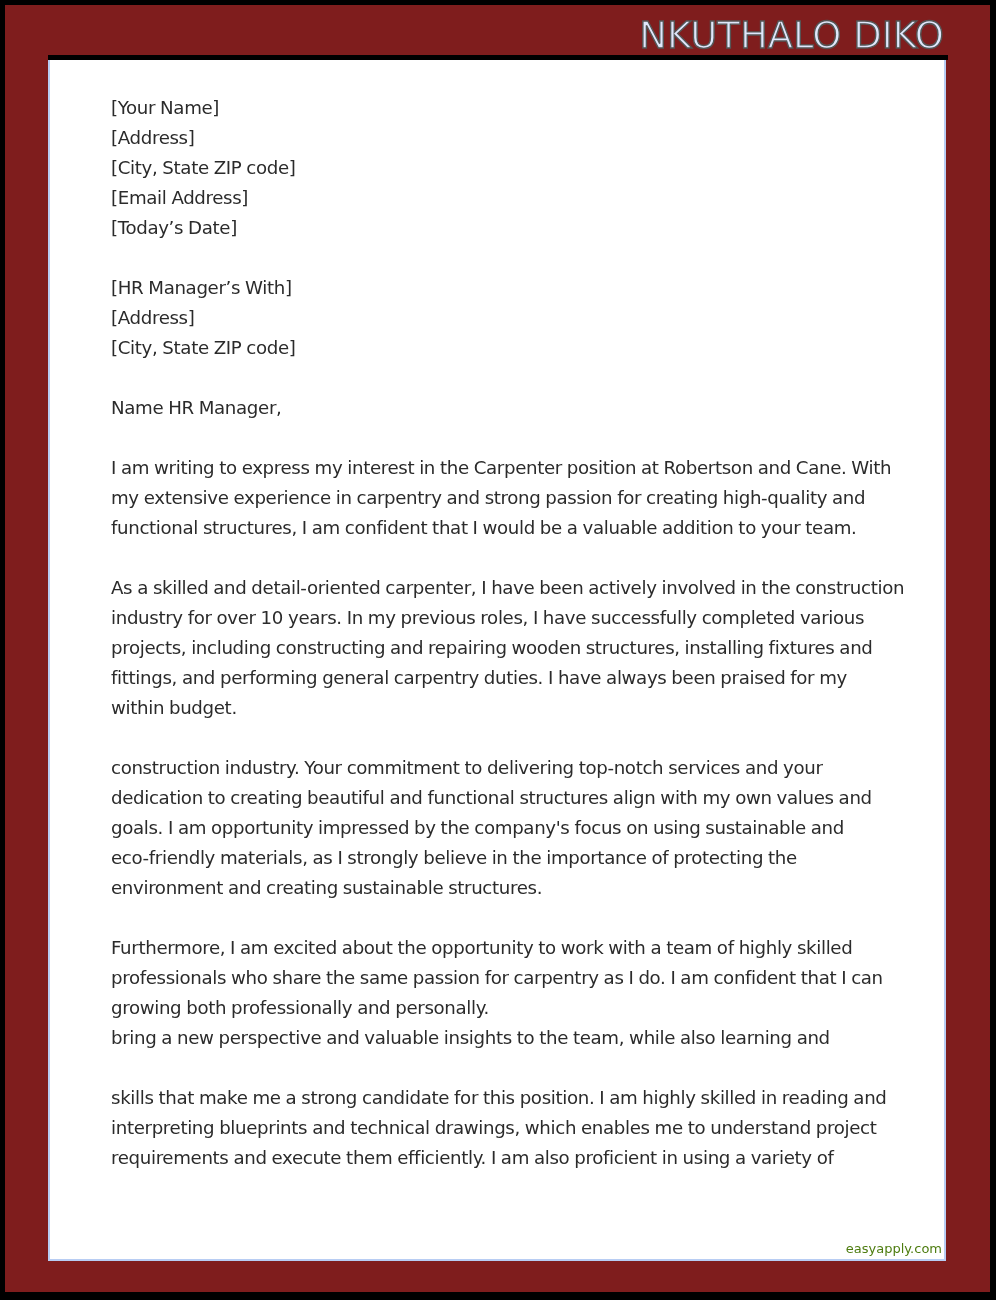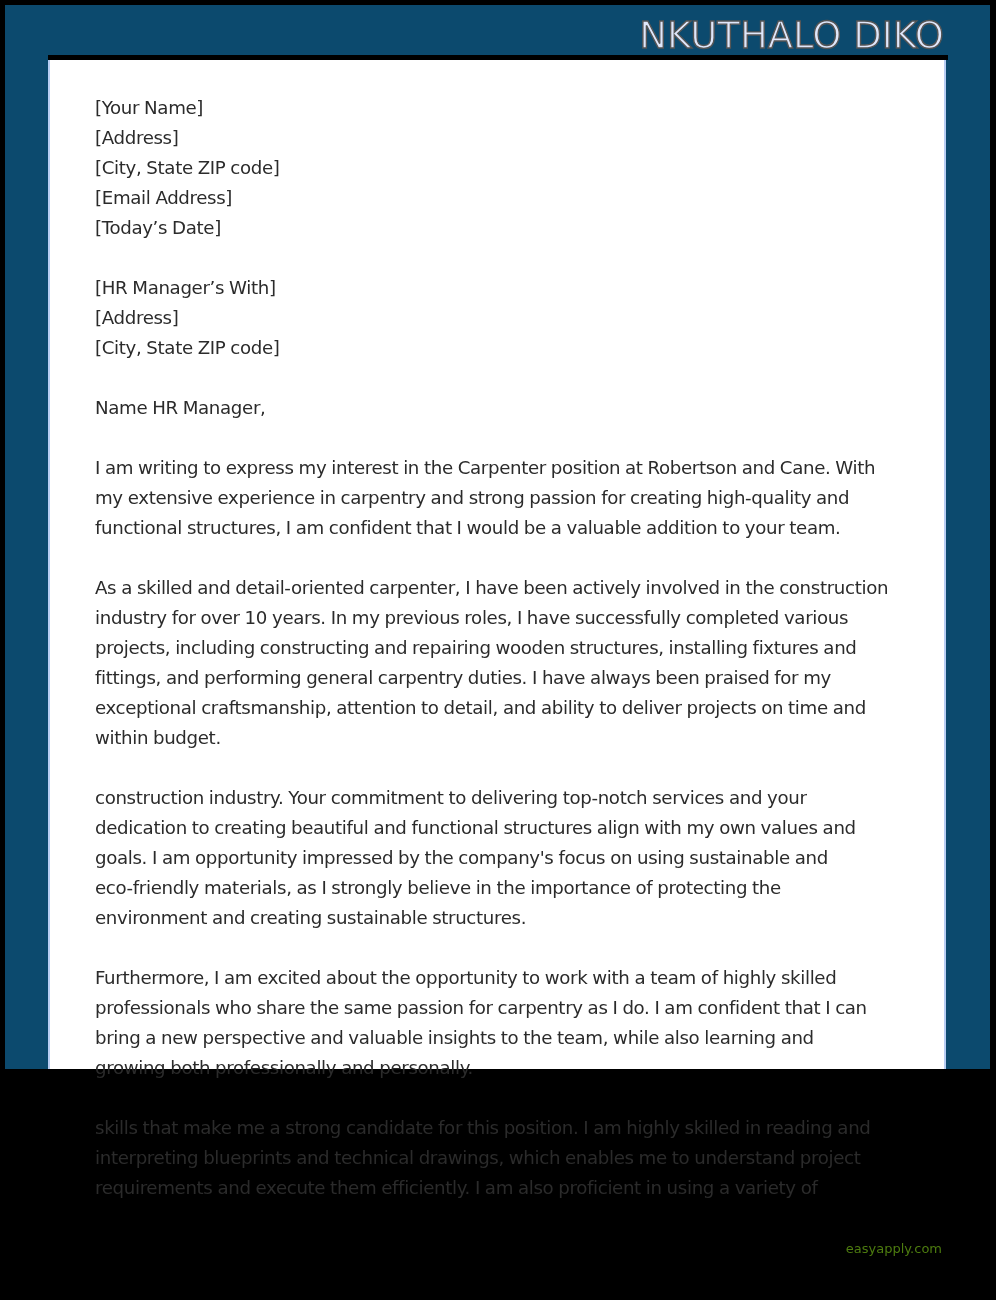--- a/index.html
+++ b/index.html
@@ -3,22 +3,22 @@
 <meta charset="utf-8">
 <style>
   html, body { margin: 0; padding: 0; }
   body {
     width: 996px; height: 1300px; overflow: hidden;
     position: relative;
     background: #000;
     font-family: "DejaVu Sans", sans-serif;
   }
   .frame {
-    position: absolute; left: 5px; top: 5px; width: 985px; height: 1064px;
-    background: #0c4a6e; overflow: hidden;
+    position: absolute; left: 5px; top: 5px; width: 985px; height: 1287px;
+    background: #7f1d1d; overflow: hidden;
   }
   .name-title {
     position: absolute; right: 46px; top: 10px;
     font-family: "DejaVu Sans", sans-serif;
     font-size: 37px; letter-spacing: 0px;
     color: #dfe7fb;
     -webkit-text-stroke: 1.4px #555;
     line-height: 42px;
     font-weight: normal;
   }
@@ -34,21 +34,21 @@
     position: absolute; left: 43px; top: 50px; width: 900px; height: 5px;
     background: #000;
   }
   .letter {
     position: absolute; left: 95px; top: 93px; width: 805px;
     font-family: "DejaVu Sans", sans-serif;
     font-size: 18.2px; line-height: 30px; color: #2b2b2b;
     letter-spacing: -0.35px;
     word-spacing: -0.5px;
   }
-  .letter .block { margin: 0 0 30px 0; }
+  .letter .block { margin: 0 0 30px 16px; }
   .letter .line { display: block; white-space: nowrap; }
   .watermark {
     position: absolute; right: 54px; top: 1241px;
     font-family: "DejaVu Sans", sans-serif;
     font-size: 13px; color: #4d7c0f;
   }
 </style>
 </head>
 <body>
 
@@ -81,37 +81,36 @@
     <span class="line">I am writing to express my interest in the Carpenter position at Robertson and Cane. With</span>
     <span class="line">my extensive experience in carpentry and strong passion for creating high-quality and</span>
     <span class="line">functional structures, I am confident that I would be a valuable addition to your team.</span>
   </div>
 
   <div class="block">
     <span class="line">As a skilled and detail-oriented carpenter, I have been actively involved in the construction</span>
     <span class="line">industry for over 10 years. In my previous roles, I have successfully completed various</span>
     <span class="line">projects, including constructing and repairing wooden structures, installing fixtures and</span>
     <span class="line">fittings, and performing general carpentry duties. I have always been praised for my</span>
-    <span class="line">exceptional craftsmanship, attention to detail, and ability to deliver projects on time and</span>
     <span class="line">within budget.</span>
   </div>
 
   <div class="block">
     <span class="line">construction industry. Your commitment to delivering top-notch services and your</span>
     <span class="line">dedication to creating beautiful and functional structures align with my own values and</span>
     <span class="line">goals. I am opportunity impressed by the company's focus on using sustainable and</span>
     <span class="line">eco-friendly materials, as I strongly believe in the importance of protecting the</span>
     <span class="line">environment and creating sustainable structures.</span>
   </div>
 
   <div class="block">
     <span class="line">Furthermore, I am excited about the opportunity to work with a team of highly skilled</span>
     <span class="line">professionals who share the same passion for carpentry as I do. I am confident that I can</span>
+    <span class="line">growing both professionally and personally.</span>
     <span class="line">bring a new perspective and valuable insights to the team, while also learning and</span>
-    <span class="line">growing both professionally and personally.</span>
   </div>
 
   <div class="block">
     <span class="line">skills that make me a strong candidate for this position. I am highly skilled in reading and</span>
     <span class="line">interpreting blueprints and technical drawings, which enables me to understand project</span>
     <span class="line">requirements and execute them efficiently. I am also proficient in using a variety of</span>
   </div>
 </div>
 
 <div class="watermark">easyapply.com</div>

